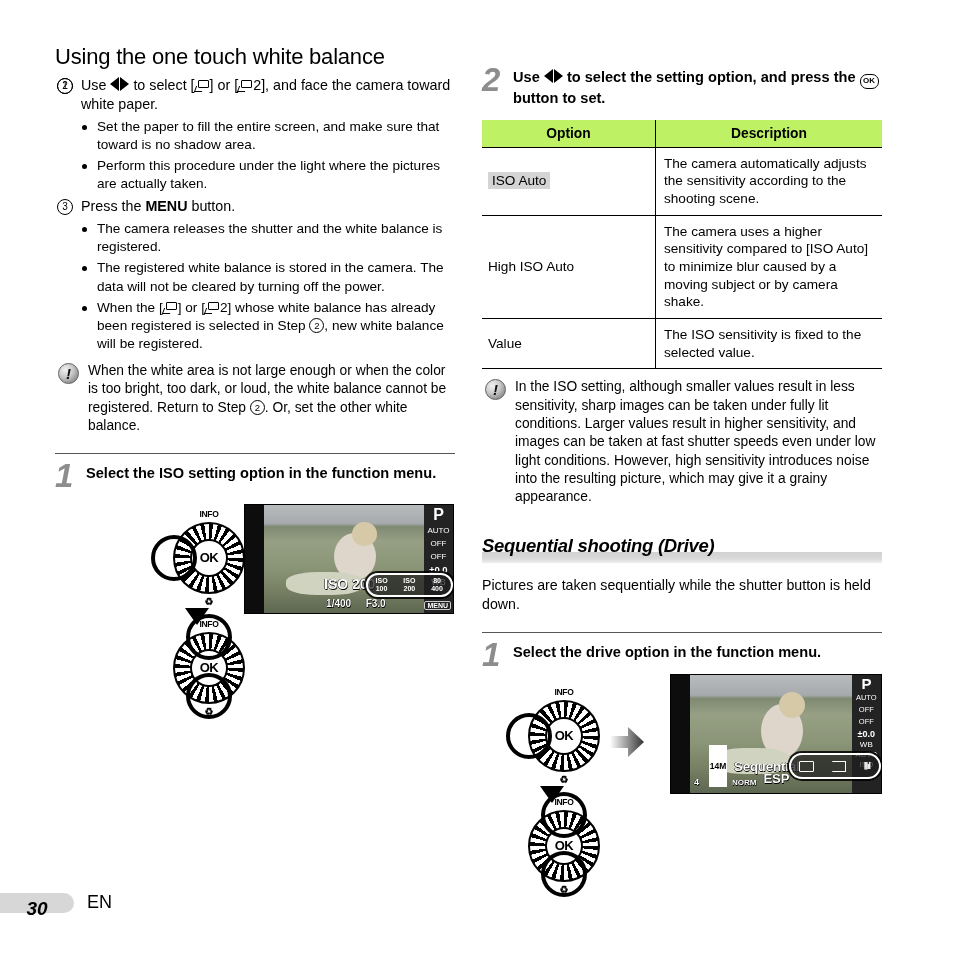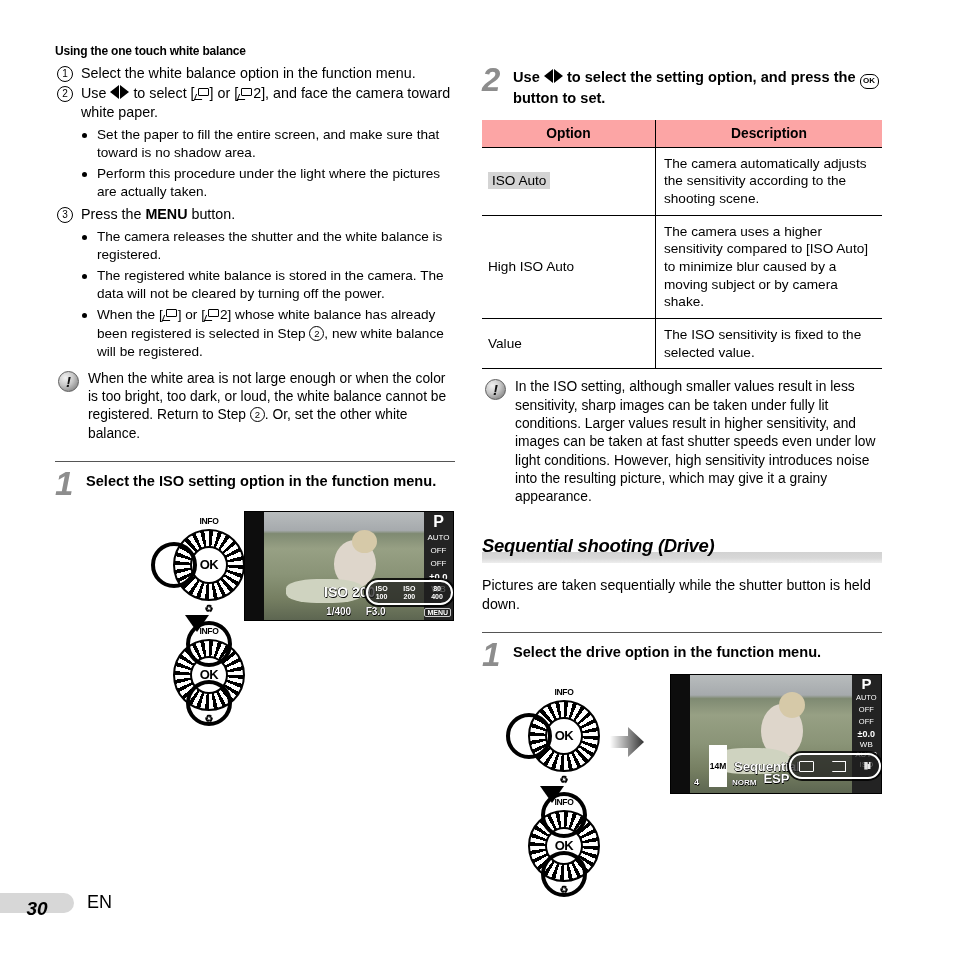--- a/index.html
+++ b/index.html
@@ -22,22 +22,22 @@
   .col {
     position: absolute;
     top: 44px;
     width: 400px;
   }
   .col-left  { left: 55px; }
   .col-right { left: 482px; }
 
   
   h1.topic {
-    font-size: 12px;
-    font-weight: bold;
+    font-size: 22px;
+    font-weight: normal;
     margin: 0 0 6px 0;
     letter-spacing: -0.2px;
     line-height: 1.2;
   }
   .sec-head {
     position: relative;
     margin: 28px 0 0 0;
     height: 30px;
   }
   .sec-head .bar {
@@ -187,21 +187,21 @@
   }
 
   
   table.opt {
     border-collapse: collapse;
     width: 400px;
     margin-top: 12px;
     font-size: 13.6px;
   }
   table.opt th {
-    background: #fca5a5;
+    background: #bef264;
     border: none;
     border-bottom: 1.6px solid #000;
     font-size: 13.8px;
     font-weight: bold;
     padding: 6px 20px;
     text-align: center;
   }
   table.opt th.c1 { width: 133px; border-right: 1.4px solid #000; }
   table.opt td {
     border-bottom: 1.3px solid #000;
@@ -456,21 +456,20 @@
 
 <div class="page">
 
   <div class="col col-left">
 
     <h1 class="topic">Using the one touch white balance</h1>
 
     <ol class="circled">
       <li>
         <span class="cnum">1</span>
-        <span>Select the white balance option in the function menu.</span>
       </li>
       <li>
         <span class="cnum">2</span>
         <span>Use </span><span class="tri-l"></span><span class="tri-r"></span><span> to select [</span><span class="wb-icon"><span class="scr"></span><span class="hand"></span></span><span>] or [</span><span class="wb-icon"><span class="scr"></span><span class="hand"></span></span><span>2], and face the camera toward white paper.</span>
       </li>
     </ol>
 
     <ul class="dots">
       <li>Set the paper to fill the entire screen, and make sure that toward is no shadow area.</li>
       <li>Perform this procedure under the light where the pictures are actually taken.</li>

